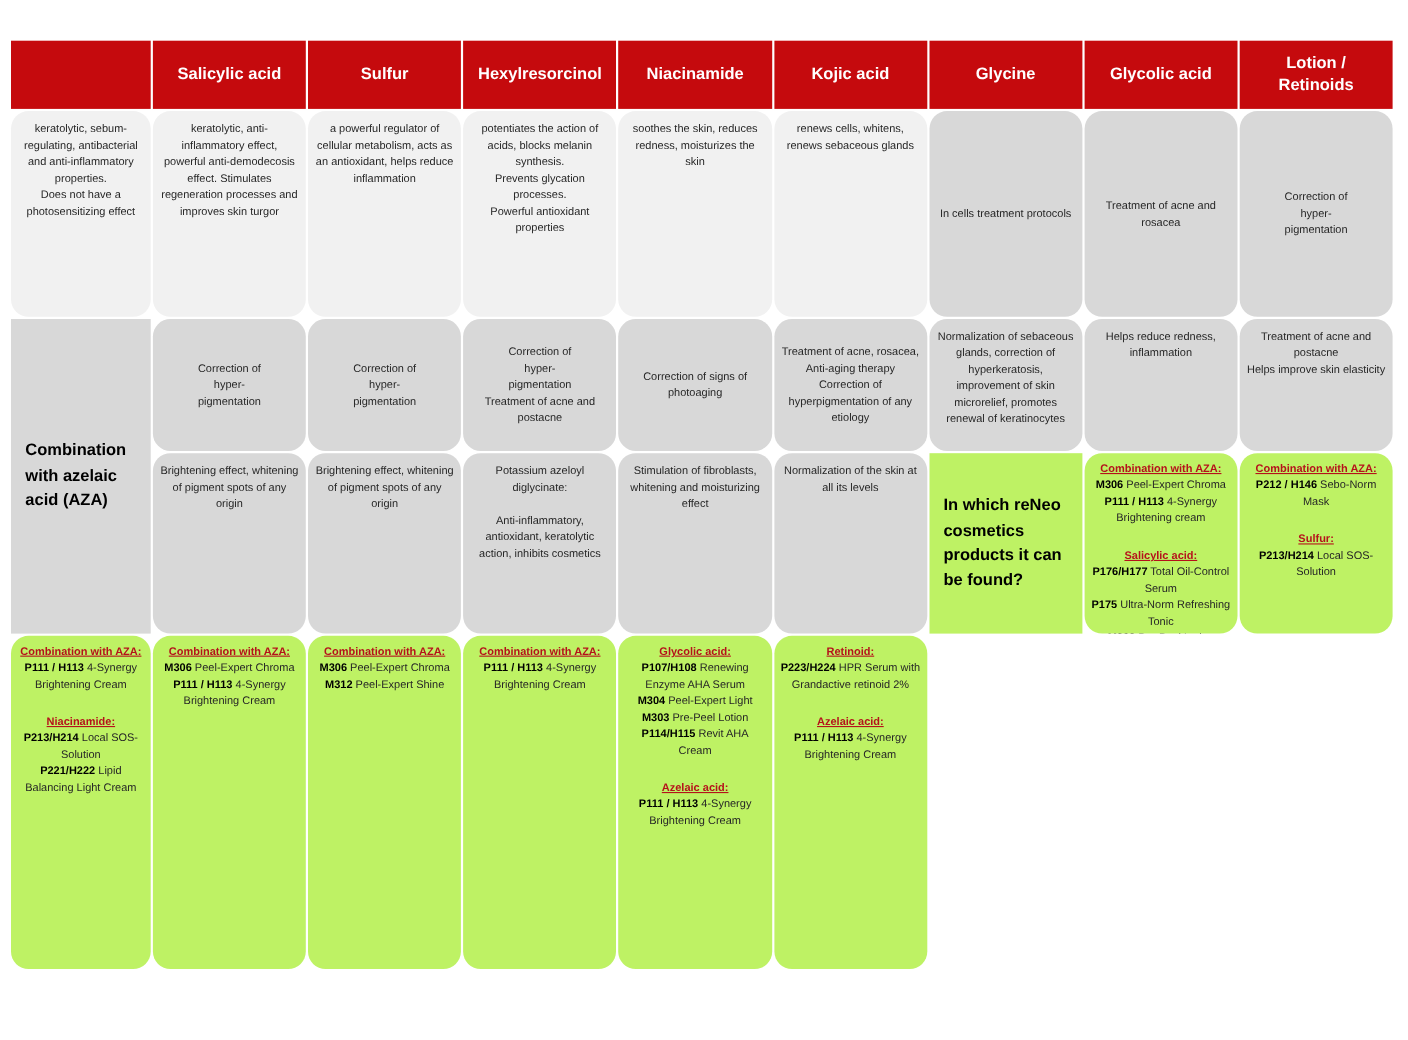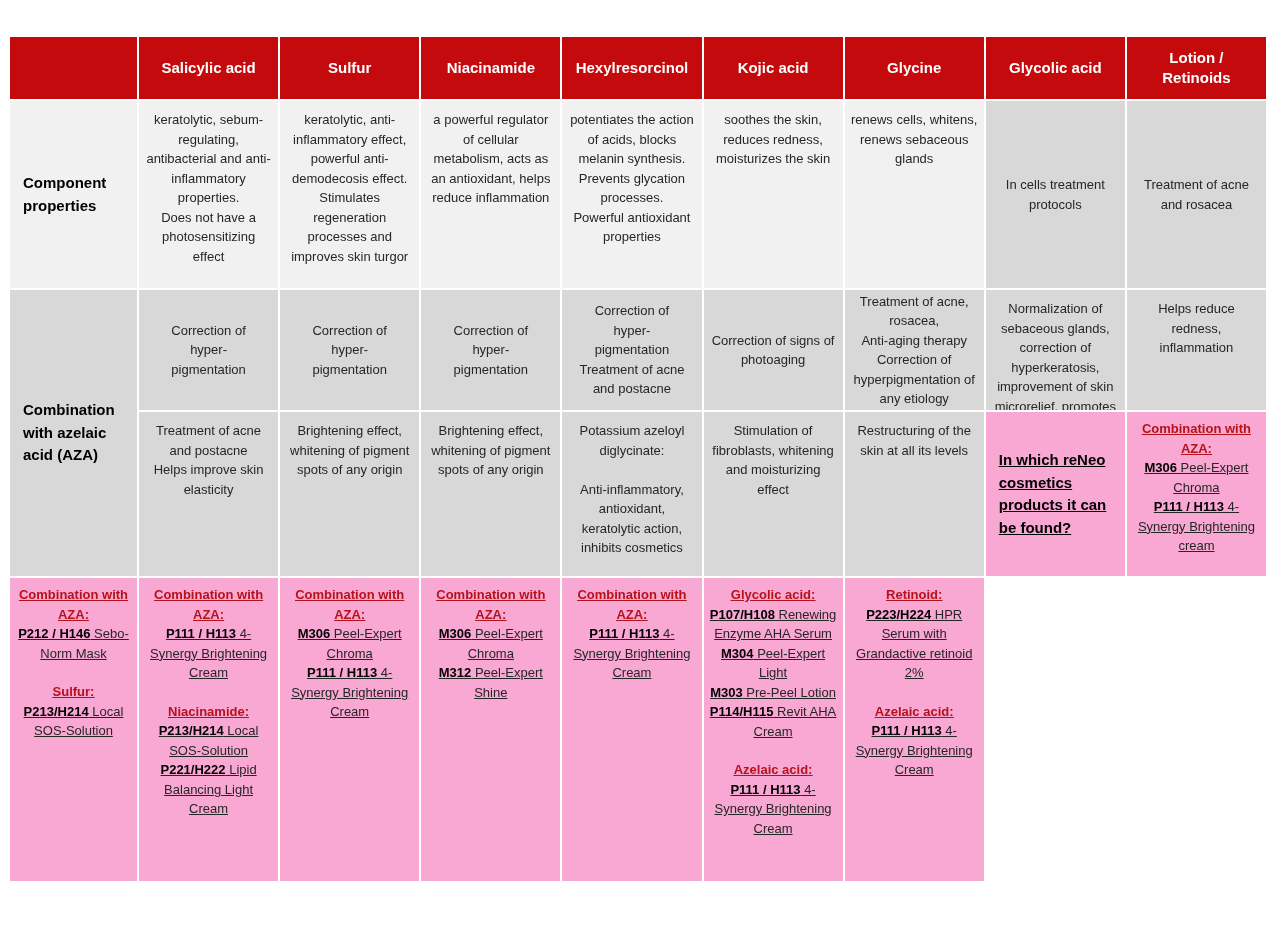--- a/index.html
+++ b/index.html
@@ -17,49 +17,48 @@
     background:#C50A0D;color:#ffffff;font-weight:bold;font-size:15px;
     display:flex;align-items:center;justify-content:center;text-align:center;
     line-height:1.35;padding:2px 4px;
   }
   .label{
     font-weight:bold;color:#000000;font-size:15px;line-height:1.5;
     display:flex;align-items:center;padding:4px 8px 4px 13px;white-space:normal;
   }
   .light{background:#F1F1F1;}
   .mid{background:#D8D8D8;}
-  .dark{background:#f9a8d4;text-decoration:underline;}
+  .dark{background:#bef264;}
   .body{
-    font-size:13px;color:#262626;text-align:center;
-    padding:9px 6px;line-height:1.5;
+    font-size:10px;color:#262626;text-align:center;
+    padding:9px 6px;line-height:1.5;border-radius:16px;
   }
   .vcenter{display:flex;flex-direction:column;justify-content:center;align-items:center;}
   .span2{grid-row:3/5;grid-column:1;}
   .prods{padding-top:7px;}
   .prod-heading{color:#B5121B;font-weight:bold;text-decoration:underline;}
   .prod-section + .prod-section{margin-top:19px;}
   .prod-item b{color:#000000;}
 </style>
 </head>
 <body>
 
 <div class="grid">
 
   <div class="cell head"></div>
   <div class="cell head">Salicylic acid</div>
   <div class="cell head">Sulfur</div>
+  <div class="cell head">Hexylresorcinol</div>
   <div class="cell head">Niacinamide</div>
-  <div class="cell head">Hexylresorcinol</div>
   <div class="cell head">Kojic acid</div>
   <div class="cell head">Glycine</div>
   <div class="cell head">Glycolic acid</div>
   <div class="cell head">Lotion /
 Retinoids</div>
 
-  <div class="cell label light">Component properties</div>
   <div class="cell body light">keratolytic, sebum-regulating, antibacterial and anti-inflammatory properties.
 Does not have a photosensitizing effect</div>
   <div class="cell body light">keratolytic, anti-inflammatory effect, powerful anti-demodecosis effect. Stimulates regeneration processes and improves skin turgor</div>
   <div class="cell body light">a powerful regulator of cellular metabolism, acts as an antioxidant, helps reduce inflammation</div>
   <div class="cell body light">potentiates the action of acids, blocks melanin synthesis.
 Prevents glycation processes.
 Powerful antioxidant properties</div>
   <div class="cell body light">soothes the skin, reduces redness, moisturizes the skin</div>
   <div class="cell body light">renews cells, whitens, renews sebaceous glands</div>
 
@@ -87,21 +86,21 @@
   <div class="cell body mid">Normalization of sebaceous glands, correction of hyperkeratosis, improvement of skin microrelief, promotes renewal of keratinocytes</div>
   <div class="cell body mid">Helps reduce redness, inflammation</div>
   <div class="cell body mid">Treatment of acne and postacne
 Helps improve skin elasticity</div>
   <div class="cell body mid">Brightening effect, whitening of pigment spots of any origin</div>
   <div class="cell body mid">Brightening effect, whitening of pigment spots of any origin</div>
   <div class="cell body mid">Potassium azeloyl diglycinate:
 
 Anti-inflammatory, antioxidant, keratolytic action, inhibits cosmetics</div>
   <div class="cell body mid">Stimulation of fibroblasts, whitening and moisturizing effect</div>
-  <div class="cell body mid">Restructuring of the skin at all its levels</div>
+  <div class="cell body mid">Normalization of the skin at all its levels</div>
 
   <div class="cell label dark">In which reNeo cosmetics products it can be found?</div>
   <div class="cell body dark prods"><div class="prod-section"><div class="prod-heading">Combination with AZA:</div><div class="prod-item"><b>M306</b> Peel-Expert Chroma</div><div class="prod-item"><b>P111 / H113</b> 4-Synergy Brightening cream</div></div><div class="prod-section"><div class="prod-heading">Salicylic acid:</div><div class="prod-item"><b>P176/H177</b> Total Oil-Control Serum</div><div class="prod-item"><b>P175</b> Ultra-Norm Refreshing Tonic</div><div class="prod-item"><b>M303</b> Pre-Peel Lotion</div></div></div>
   <div class="cell body dark prods"><div class="prod-section"><div class="prod-heading">Combination with AZA:</div><div class="prod-item"><b>P212 / H146</b> Sebo-Norm Mask</div></div><div class="prod-section"><div class="prod-heading">Sulfur:</div><div class="prod-item"><b>P213/H214</b> Local SOS-Solution</div></div></div>
   <div class="cell body dark prods"><div class="prod-section"><div class="prod-heading">Combination with AZA:</div><div class="prod-item"><b>P111 / H113</b> 4-Synergy Brightening Cream</div></div><div class="prod-section"><div class="prod-heading">Niacinamide:</div><div class="prod-item"><b>P213/H214</b> Local SOS-Solution</div><div class="prod-item"><b>P221/H222</b> Lipid Balancing Light Cream</div></div></div>
   <div class="cell body dark prods"><div class="prod-section"><div class="prod-heading">Combination with AZA:</div><div class="prod-item"><b>M306</b> Peel-Expert Chroma</div><div class="prod-item"><b>P111 / H113</b> 4-Synergy Brightening Cream</div></div></div>
   <div class="cell body dark prods"><div class="prod-section"><div class="prod-heading">Combination with AZA:</div><div class="prod-item"><b>M306</b> Peel-Expert Chroma</div><div class="prod-item"><b>M312</b> Peel-Expert Shine</div></div></div>
   <div class="cell body dark prods"><div class="prod-section"><div class="prod-heading">Combination with AZA:</div><div class="prod-item"><b>P111 / H113</b> 4-Synergy Brightening Cream</div></div></div>
   <div class="cell body dark prods"><div class="prod-section"><div class="prod-heading">Glycolic acid:</div><div class="prod-item"><b>P107/H108</b> Renewing Enzyme AHA Serum</div><div class="prod-item"><b>M304</b> Peel-Expert Light</div><div class="prod-item"><b>M303</b> Pre-Peel Lotion</div><div class="prod-item"><b>P114/H115</b> Revit AHA Cream</div></div><div class="prod-section"><div class="prod-heading">Azelaic acid:</div><div class="prod-item"><b>P111 / H113</b> 4-Synergy Brightening Cream</div></div></div>
   <div class="cell body dark prods"><div class="prod-section"><div class="prod-heading">Retinoid:</div><div class="prod-item"><b>P223/H224</b> HPR Serum with Grandactive retinoid 2%</div></div><div class="prod-section"><div class="prod-heading">Azelaic acid:</div><div class="prod-item"><b>P111 / H113</b> 4-Synergy Brightening Cream</div></div></div>

